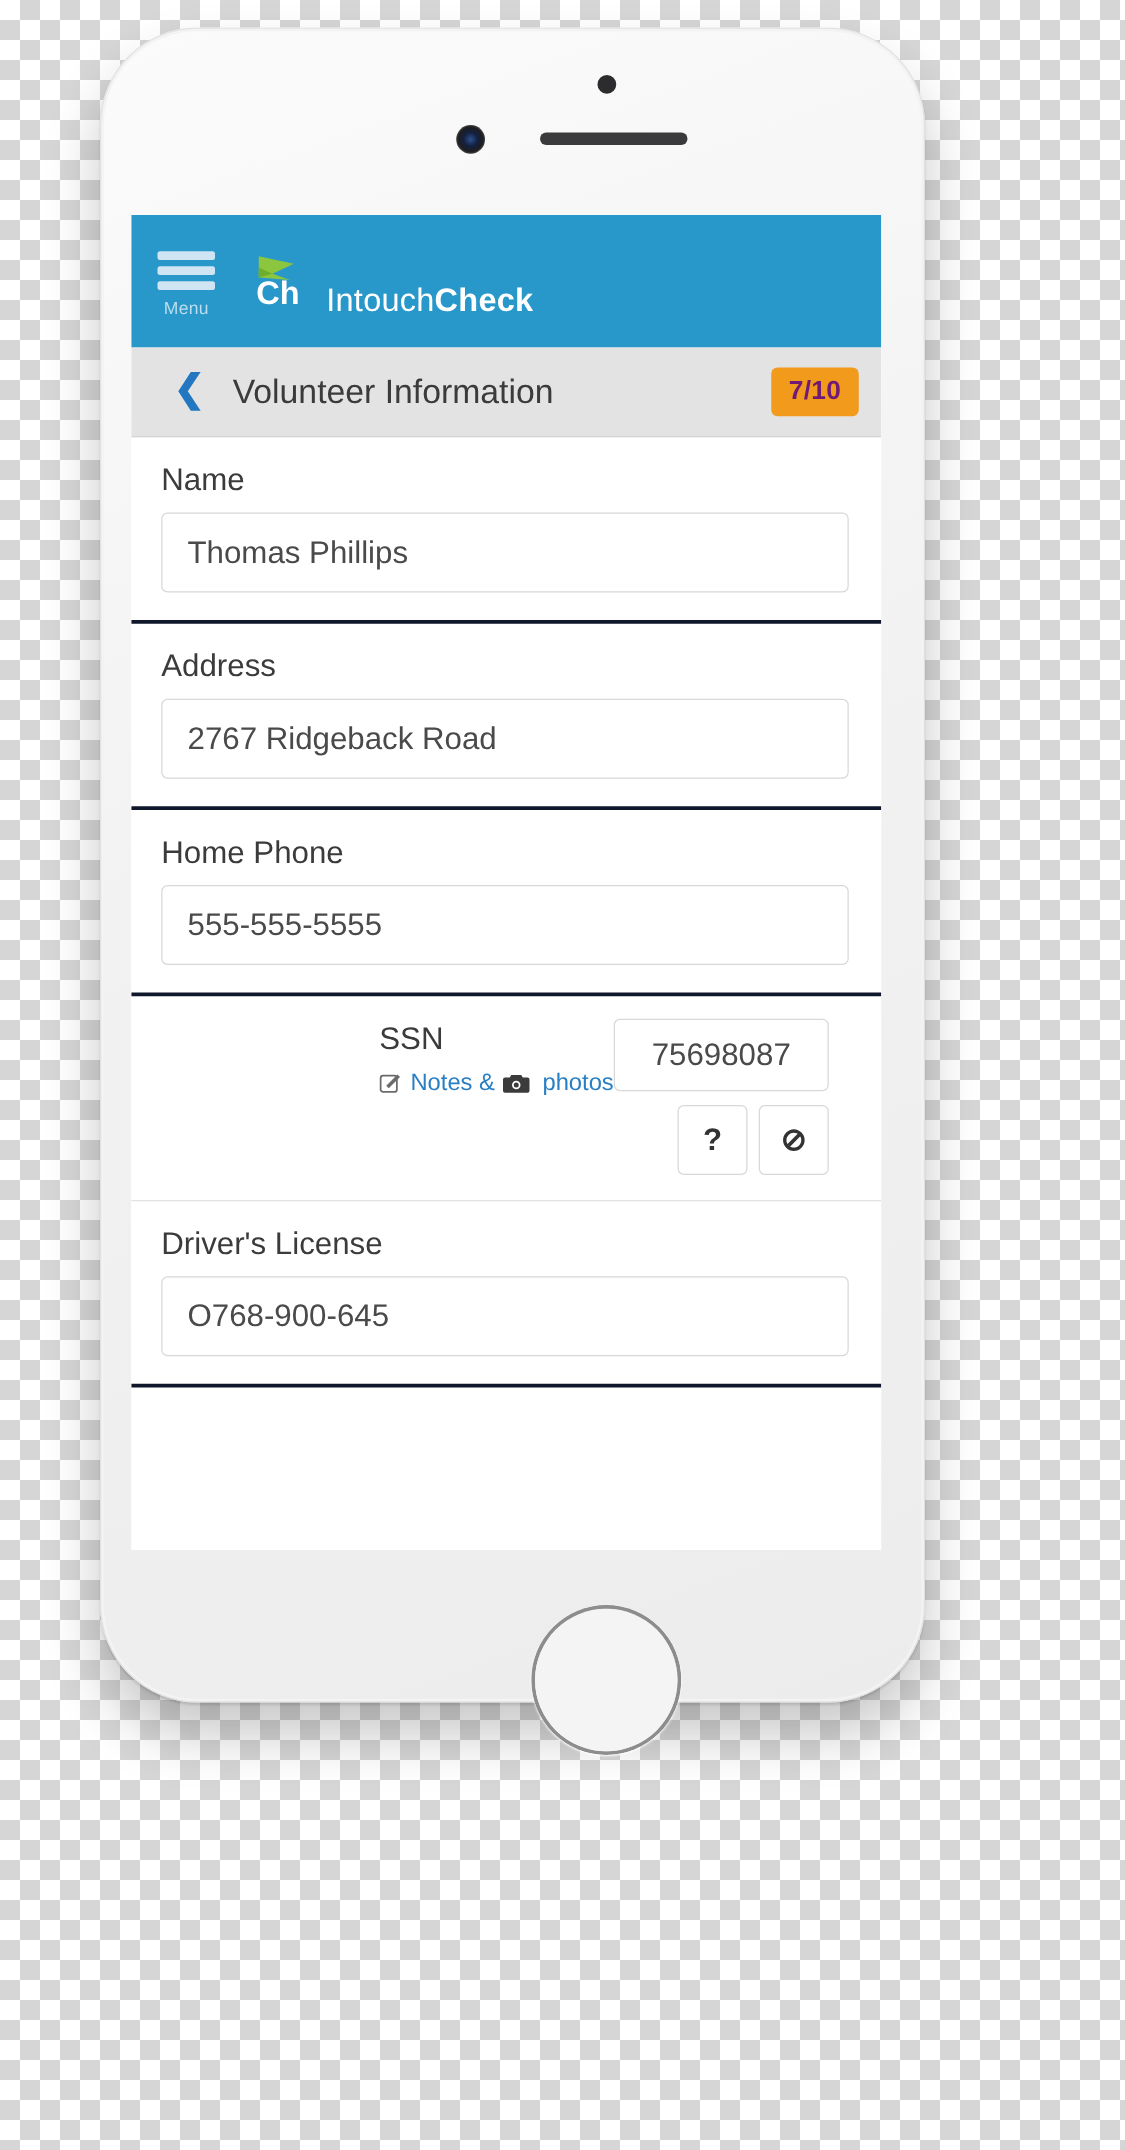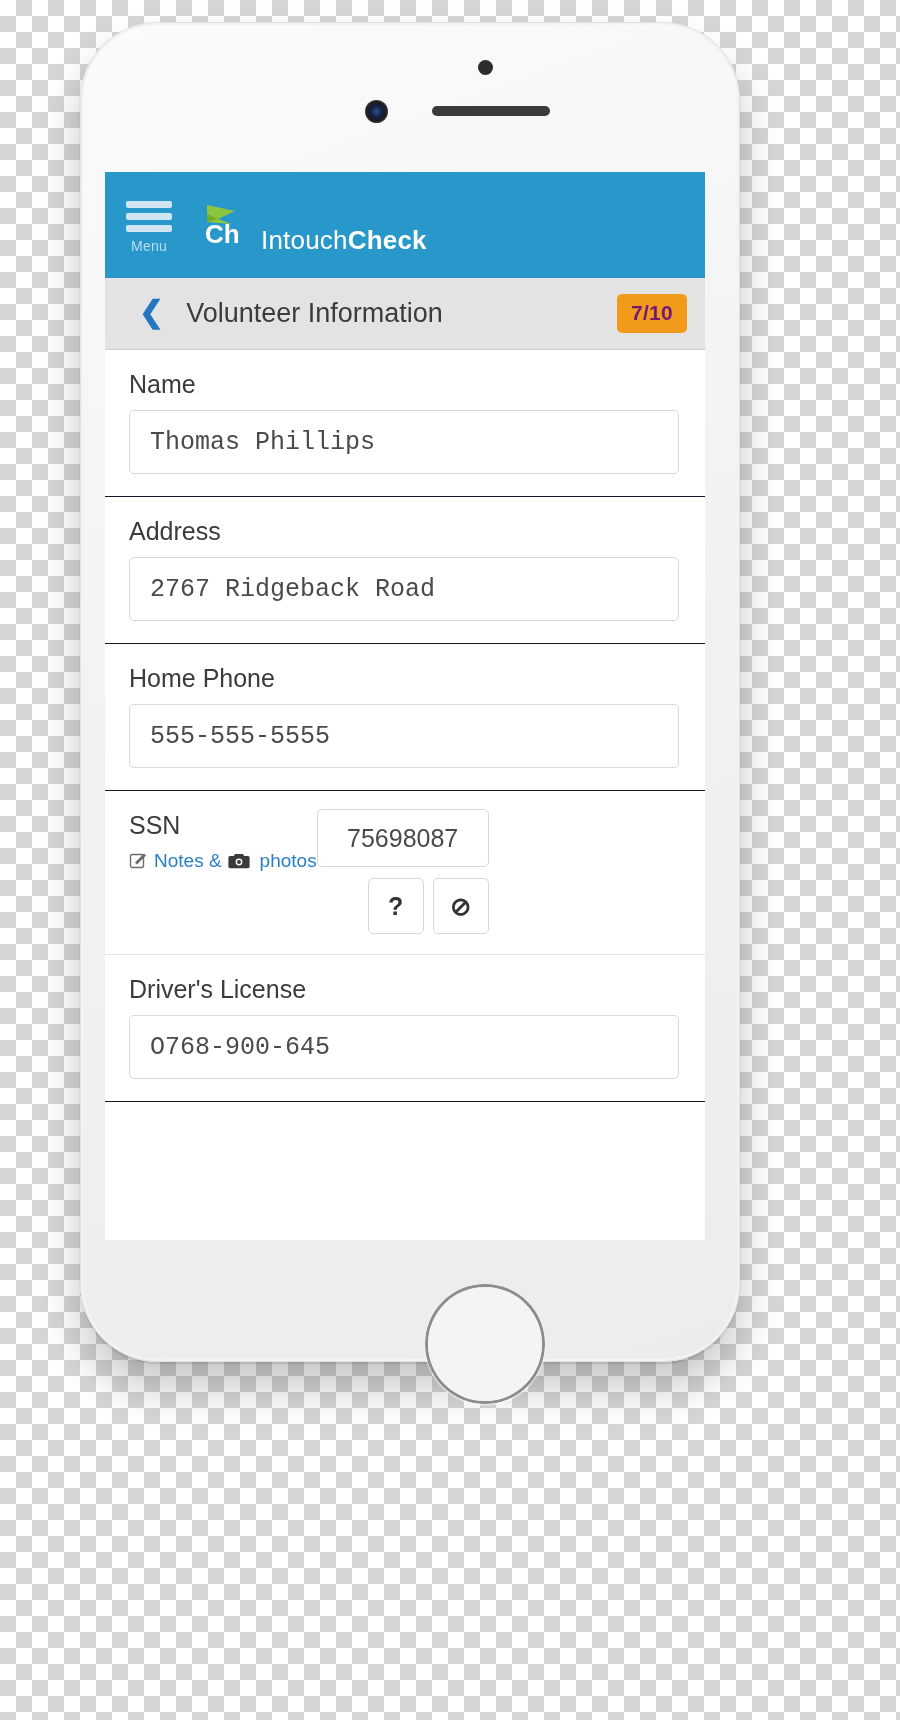--- a/index.html
+++ b/index.html
@@ -181,47 +181,46 @@
     border-radius: 5px;
     padding: 7px 14px 8px;
     letter-spacing: 0.3px;
   }
 
   
   #form-list {
     background: #ffffff;
   }
   .field-row {
-    border-bottom: 1px solid #0f172a;
+    border-bottom: 3px solid #0f172a;
     padding: 20px 26px 22px 24px;
   }
   .field-label {
     font-size: 25px;
     color: #3b3b3b;
     margin-bottom: 11px;
   }
   .field-input {
     border: 1px solid #d8d8d8;
     border-radius: 5px;
     height: 62px;
     display: flex;
     align-items: center;
     padding-left: 20px;
     font-size: 25px;
     color: #4a4a4a;
     background: #fff;
-    font-family: Liberation Mono, monospace;
   }
 
   
   #ssn-row {
     border-bottom: 1px solid #e2e2e2;
-    padding: 18px 20px 20px 24px;
-    display: flex;
-    justify-content: flex-start;
+    padding: 18px 42px 20px 24px;
+    display: flex;
+    justify-content: flex-end;
   }
   #ssn-left { padding-top: 2px; }
   #ssn-label {
     font-size: 25px;
     color: #3b3b3b;
     margin-bottom: 10px;
   }
   #notes-photos-link {
     display: flex;
     align-items: center;

